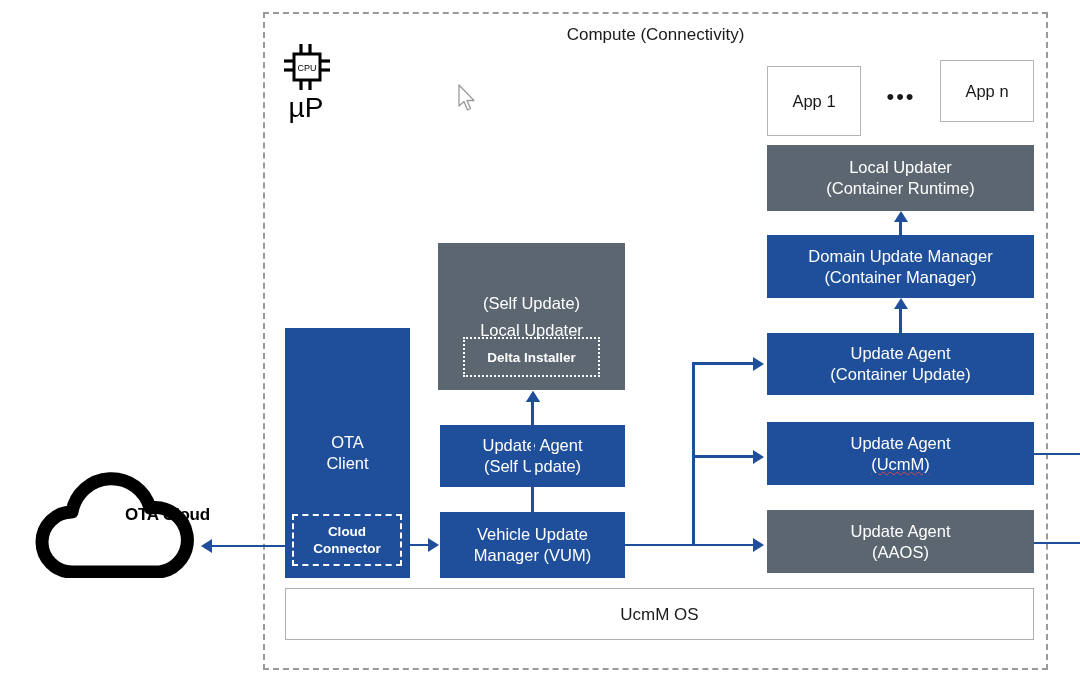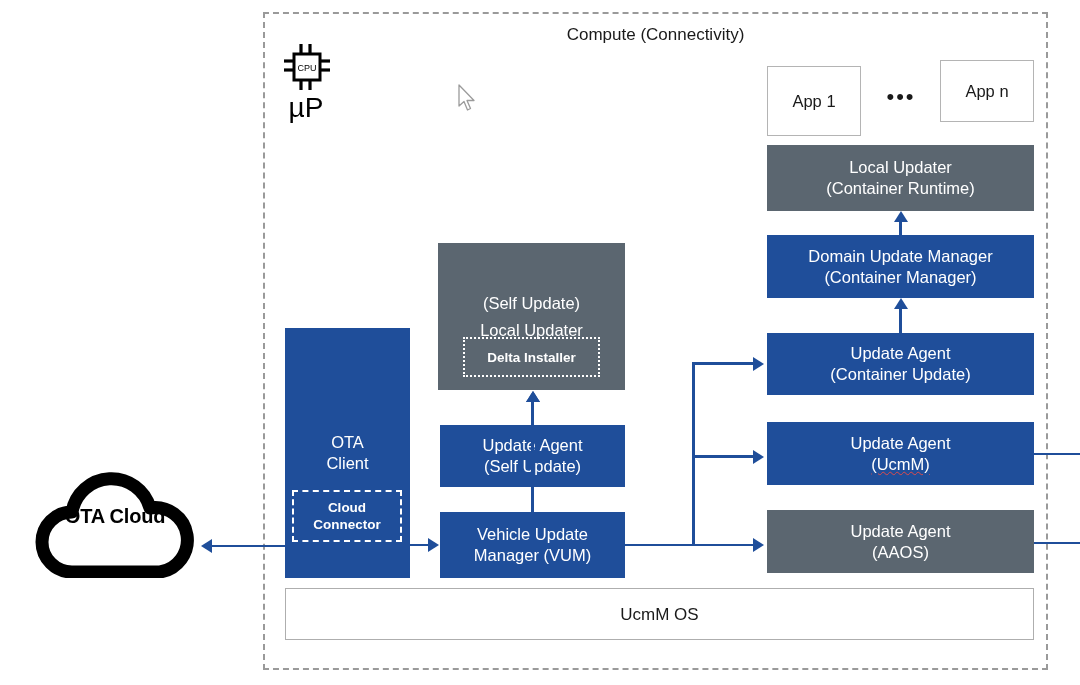--- a/index.html
+++ b/index.html
@@ -129,22 +129,22 @@
     left: 20px;
     top: 470px;
     width: 190px;
     height: 108px;
   }
   .cloud-label {
     position: absolute;
     left: 20px;
     top: 505px;
     width: 190px;
-    text-align: center;
-    font-size: 20px;
+    text-align: right;
+    font-size: 17px;
     font-weight: bold;
     color: #000000;
     letter-spacing: -0.2px;
   }
   
   .cpu {
     position: absolute;
     left: 280px;
     top: 40px;
     width: 54px;
@@ -218,21 +218,21 @@
   </div>
   <div class="ellipsis" style="left:877px; top:80px; width:48px; height:34px;">•••</div>
   <div class="appbox" style="left:940px; top:60px; width:94px; height:62px;">
     <span>App n</span>
   </div>
 
   <div class="node blue" style="left:285px; top:328px; width:125px; height:250px;">
     <span class="l1">OTA</span>
     <span class="l2">Client</span>
   </div>
-  <div class="subbox dashed" style="left:292px; top:490px; width:110px; height:52px;">
+  <div class="subbox dashed" style="left:292px; top:514px; width:110px; height:52px;">
     <span>Cloud</span>
     <span>Connector</span>
   </div>
 
   <div class="node gray" style="left:438px; top:243px; width:187px; height:147px;">
     <span class="l1" style="margin-bottom:-48px;">Local Updater</span>
     <span class="l2" style="margin-bottom:0;">(Self Update)</span>
   </div>
   <div class="subbox dotted" style="left:463px; top:337px; width:137px; height:40px;">
     <span>Delta Installer</span>

